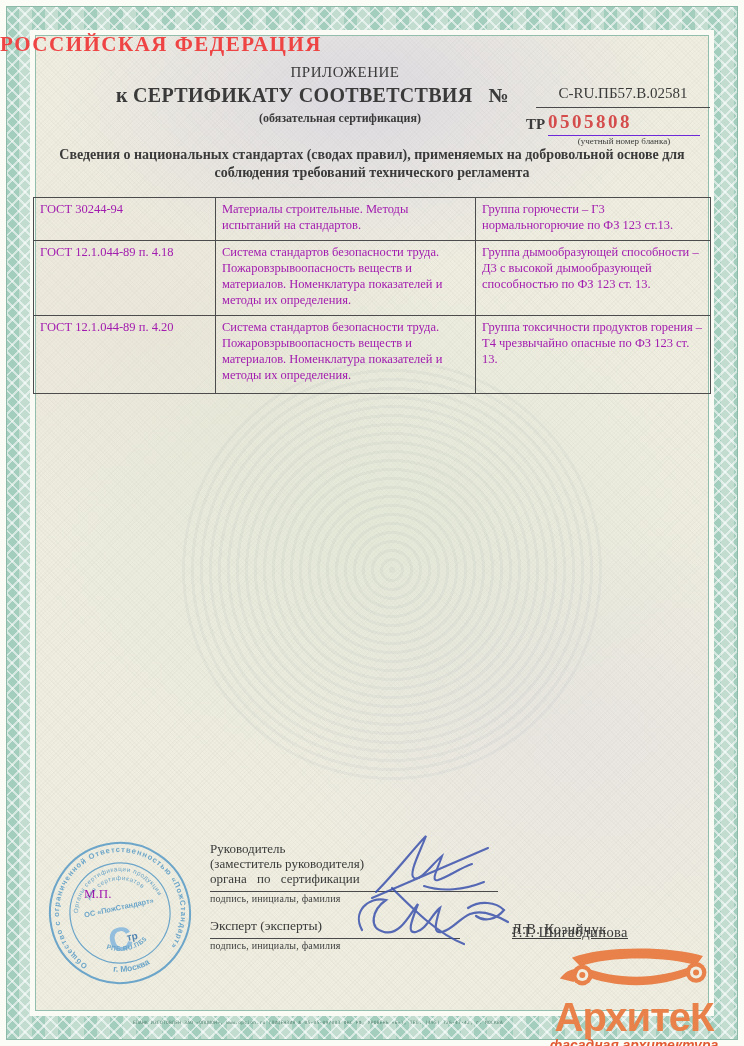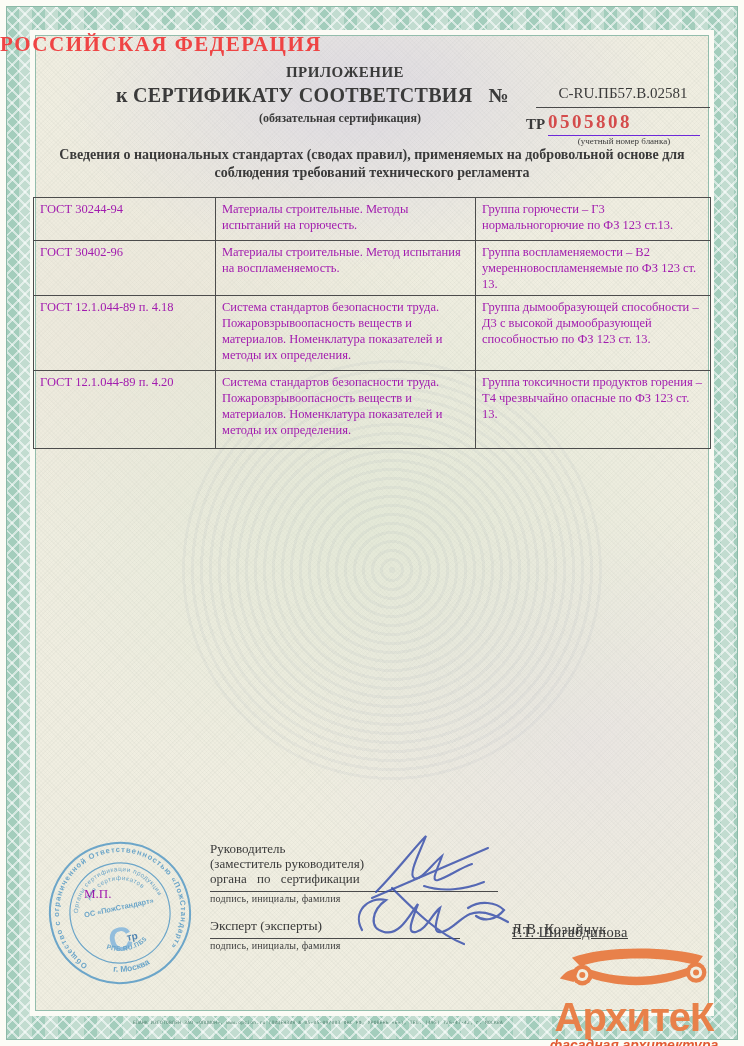--- a/index.html
+++ b/index.html
@@ -21,21 +21,21 @@
       radial-gradient(ellipse 420px 320px at 18% 30%, rgba(228,221,208,.40), rgba(228,221,208,0) 70%),
       radial-gradient(ellipse 420px 320px at 82% 72%, rgba(221,213,227,.35), rgba(221,213,227,0) 70%),
       repeating-linear-gradient(45deg, rgba(138,148,138,.055) 0 1px, rgba(0,0,0,0) 1px 3px),
       repeating-linear-gradient(-45deg, rgba(138,148,138,.055) 0 1px, rgba(0,0,0,0) 1px 3px);}
   .rosette{position:absolute;left:182px;top:360px;width:420px;height:420px;border-radius:50%;z-index:4;
     background:repeating-radial-gradient(circle at 50% 50%, rgba(128,140,164,.075) 0 3px, rgba(0,0,0,0) 3px 9px);}
   .content{position:absolute;inset:0;z-index:10;}
   .abs{position:absolute;}
   
   .t-country{left:0;top:32px;width:690px;text-align:left;font-size:21px;font-weight:bold;letter-spacing:1.5px;color:#ef4444;}
-  .t-append{left:0;top:64px;width:690px;text-align:center;font-size:15px;font-weight:bold;letter-spacing:.5px;}
+  .t-append{left:0;top:64px;width:690px;text-align:center;font-size:15px;font-weight:normal;letter-spacing:.5px;}
   .t-certline{left:116px;top:84px;font-size:20px;font-weight:bold;letter-spacing:.3px;white-space:nowrap;}
   .t-certline .nosign{margin-left:16px;}
   .certnum{left:536px;top:85px;width:174px;height:22px;text-align:center;font-size:15px;border-bottom:1px solid #4a4a4a;}
   .t-mandatory{left:120px;top:111px;width:440px;text-align:center;font-size:12px;font-weight:bold;}
   .tr-label{left:526px;top:116px;font-size:15px;font-weight:bold;}
   .blank-num{left:548px;top:111px;width:152px;height:24px;text-align:left;font-size:19px;font-weight:bold;
              letter-spacing:2.5px;color:#d44c4c;border-bottom:1px solid #6d28d9;}
   .blank-note{left:548px;top:136px;width:152px;text-align:center;font-size:9px;color:#3c3c3c;white-space:nowrap;}
   .t-subtitle{left:52px;top:146px;width:640px;text-align:center;font-size:14px;font-weight:bold;line-height:1.32;}
   
@@ -94,27 +94,22 @@
 
     <table class="std">
       <colgroup>
           <col class="c1">
           <col class="c2">
           <col class="c3">
         </colgroup>
       <tbody>
       <tr class="r1">
         <td>ГОСТ 30244-94</td>
-        <td>Материалы строительные. Методы испытаний на горючесть.</td>
+        <td>Материалы строительные. Методы испытаний на стандартов.</td>
         <td>Группа горючести – Г3 нормальногорючие по ФЗ 123 ст.13.</td>
-      </tr>
-      <tr class="r2">
-        <td>ГОСТ 30402-96</td>
-        <td>Материалы строительные. Метод испытания на воспламеняемость.</td>
-        <td>Группа воспламеняемости – В2 умеренновоспламеняемые по ФЗ 123 ст. 13.</td>
       </tr>
       <tr class="r3">
         <td>ГОСТ 12.1.044-89 п. 4.18</td>
         <td>Система стандартов безопасности труда. Пожаровзрывоопасность веществ и материалов. Номенклатура показателей и методы их определения.</td>
         <td>Группа дымообразующей способности – Д3 с высокой дымообразующей способностью по ФЗ 123 ст. 13.</td>
       </tr>
       <tr class="r4">
         <td>ГОСТ 12.1.044-89 п. 4.20</td>
         <td>Система стандартов безопасности труда. Пожаровзрывоопасность веществ и материалов. Номенклатура показателей и методы их определения.</td>
         <td>Группа токсичности продуктов горения  – Т4 чрезвычайно опасные по ФЗ 123 ст. 13.</td>

